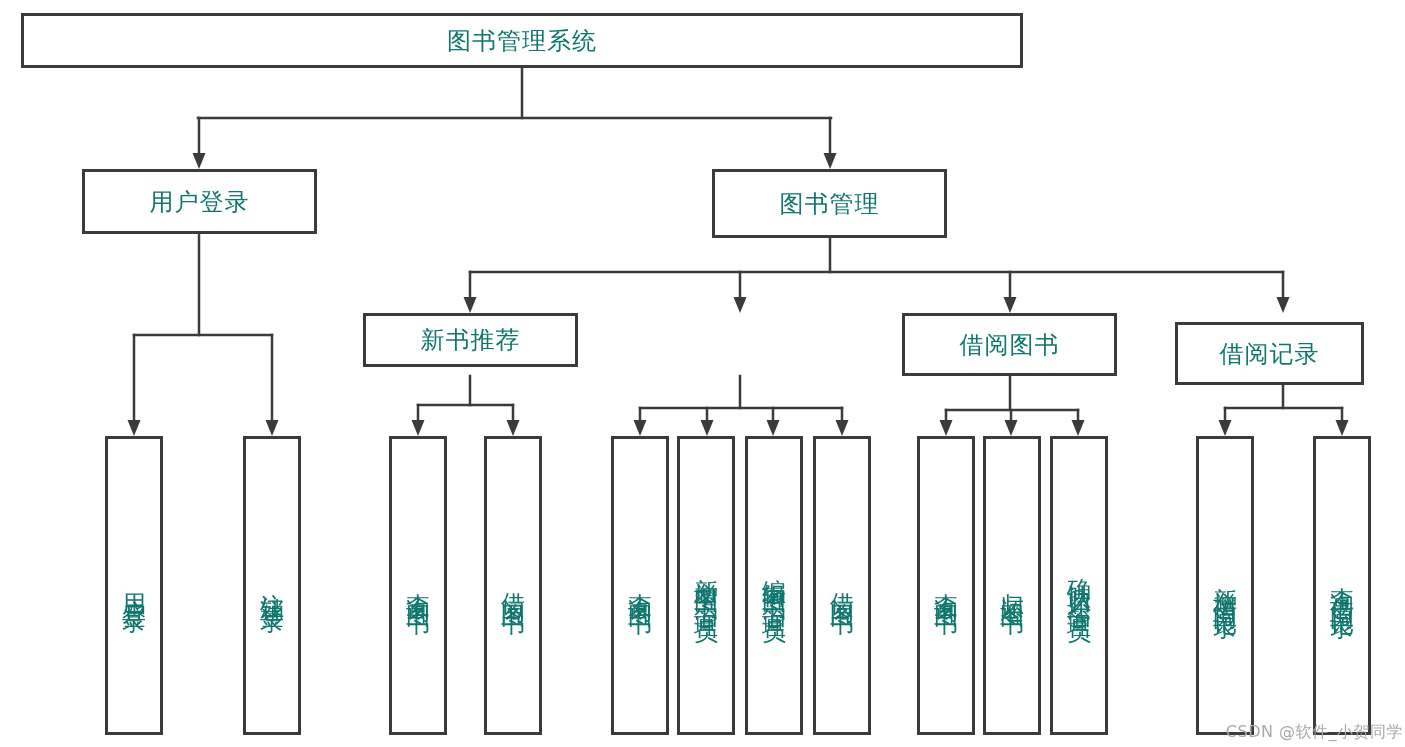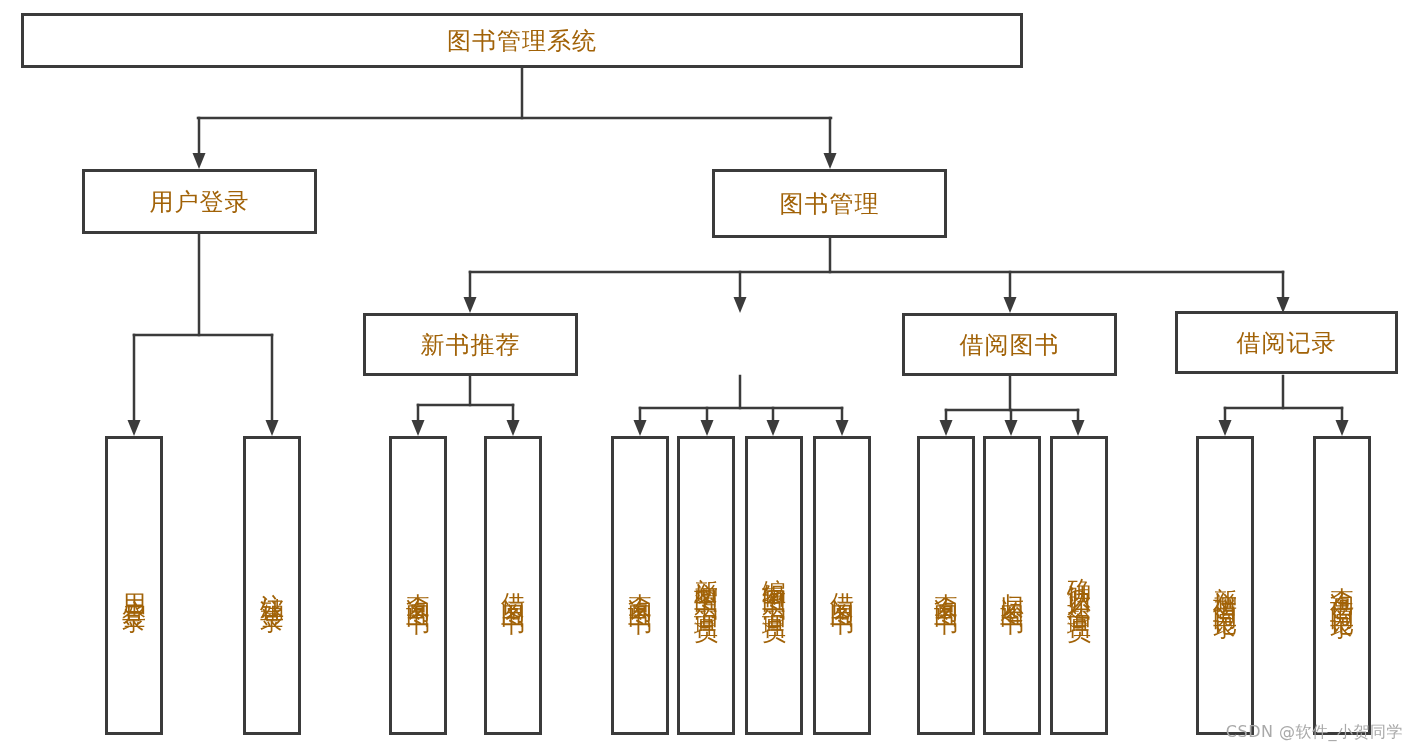--- a/index.html
+++ b/index.html
@@ -3,21 +3,21 @@
 <meta charset="utf-8">
 <style>
   html,body { margin:0; padding:0; background:#ffffff; }
   .canvas {
     position:relative; width:1405px; height:747px; background:#ffffff;
     font-family:"DejaVu Sans","Liberation Sans",sans-serif; overflow:hidden;
   }
   #connectors { position:absolute; left:0; top:0; z-index:1; }
   .node {
     position:absolute; box-sizing:border-box; z-index:2;
-    border:3px solid #3b3b3b; background:#ffffff; color:#a16207;
+    border:3px solid #3b3b3b; background:#ffffff; color:#0f766e;
     display:flex; align-items:center; justify-content:center;
     text-align:center;
   }
   .hbox { font-size:24px; letter-spacing:1px; white-space:nowrap; }
   .vbox {
     writing-mode:vertical-rl; text-orientation:mixed;
     font-size:24px; letter-spacing:6px; line-height:1;
     top:436px; height:299px; width:58px;
   }
   .watermark {
@@ -83,23 +83,23 @@
       <polygon points="1218.5,420 1231.5,420 1225,436" fill="#3b3b3b"></polygon>
       <line x1="1342" y1="408" x2="1342" y2="422" stroke="#3b3b3b" stroke-width="2.5" stroke-linecap="square"></line>
       <polygon points="1335.5,420 1348.5,420 1342,436" fill="#3b3b3b"></polygon>
     </svg>
 
   <div class="node hbox" style="left:21px;top:13px;width:1002px;height:55px">图书管理系统</div>
 
   <div class="node hbox" style="left:82px;top:169px;width:235px;height:65px">用户登录</div>
   <div class="node hbox" style="left:712px;top:169px;width:235px;height:69px">图书管理</div>
 
-  <div class="node hbox" style="left:363px;top:313px;width:215px;height:63px">新书推荐</div>
+  <div class="node hbox" style="left:363px;top:313px;width:215px;height:54px">新书推荐</div>
   <div class="node hbox" style="left:902px;top:313px;width:215px;height:63px">借阅图书</div>
-  <div class="node hbox" style="left:1175px;top:311px;width:223px;height:63px">借阅记录</div>
+  <div class="node hbox" style="left:1175px;top:322px;width:189px;height:63px">借阅记录</div>
 
   <div class="node vbox" style="left:105px">用户登录</div>
   <div class="node vbox" style="left:243px">注销登录</div>
   <div class="node vbox" style="left:389px">查询图书</div>
   <div class="node vbox" style="left:484px">借阅图书</div>
   <div class="node vbox" style="left:611px">查询图书</div>
   <div class="node vbox" style="left:677px">新增图书（管理员）</div>
   <div class="node vbox" style="left:745px">编辑图书（管理员）</div>
   <div class="node vbox" style="left:813px">借阅图书</div>
   <div class="node vbox" style="left:917px">查询图书</div>

